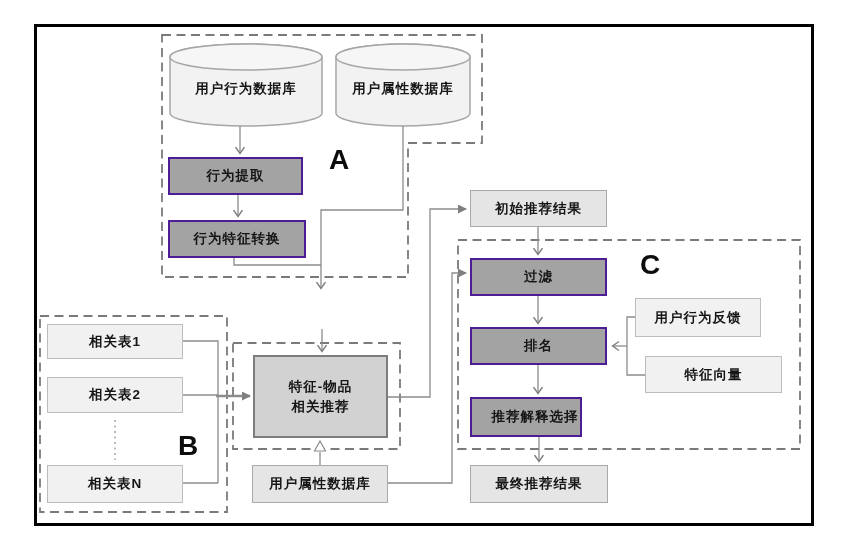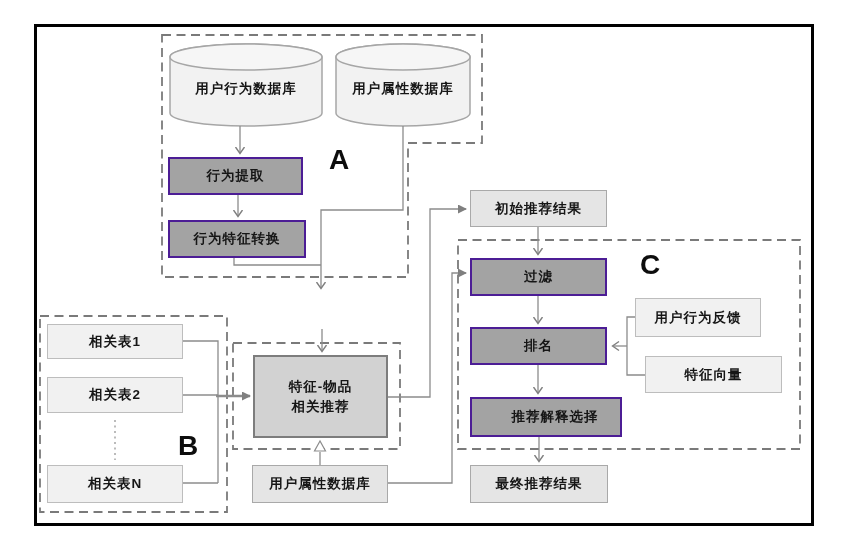--- a/index.html
+++ b/index.html
@@ -85,21 +85,21 @@
   <div class="node light" style="left:47px;top:377px;width:136px;height:36px;">相关表2</div>
   <div class="node light" style="left:47px;top:465px;width:136px;height:38px;">相关表N</div>
 
   <div class="node darkest" style="left:253px;top:355px;width:135px;height:83px;">特征-物品
 相关推荐</div>
   <div class="node mid" style="left:252px;top:465px;width:136px;height:38px;">用户属性数据库</div>
 
   <div class="node mid" style="left:470px;top:190px;width:137px;height:37px;">初始推荐结果</div>
   <div class="node dark" style="left:470px;top:258px;width:137px;height:38px;">过滤</div>
   <div class="node dark" style="left:470px;top:327px;width:137px;height:38px;">排名</div>
-  <div class="node dark" style="left:470px;top:397px;width:152px;height:40px;padding-left:18px;">推荐解释选择</div>
+  <div class="node dark" style="left:470px;top:397px;width:112px;height:40px;padding-left:18px;">推荐解释选择</div>
   <div class="node mid" style="left:470px;top:465px;width:138px;height:38px;">最终推荐结果</div>
 
   <div class="node light" style="left:635px;top:298px;width:126px;height:39px;">用户行为反馈</div>
   <div class="node light" style="left:645px;top:356px;width:137px;height:37px;">特征向量</div>
 
   <div class="big" style="left:329px;top:144px;">A</div>
   <div class="big" style="left:178px;top:430px;">B</div>
   <div class="big" style="left:640px;top:249px;">C</div>
 </div>
 

